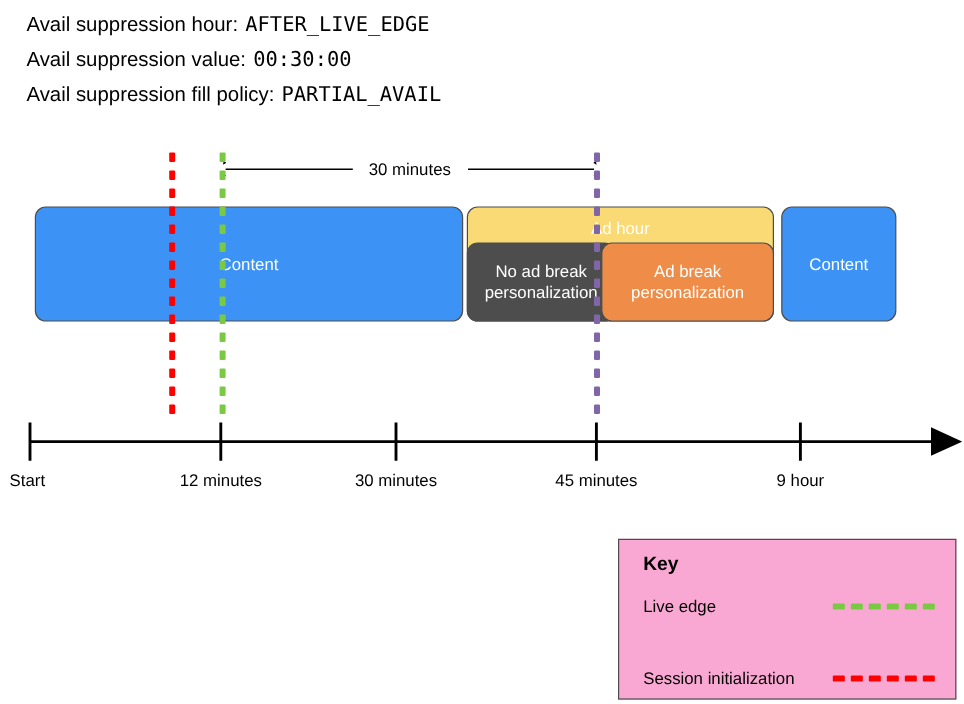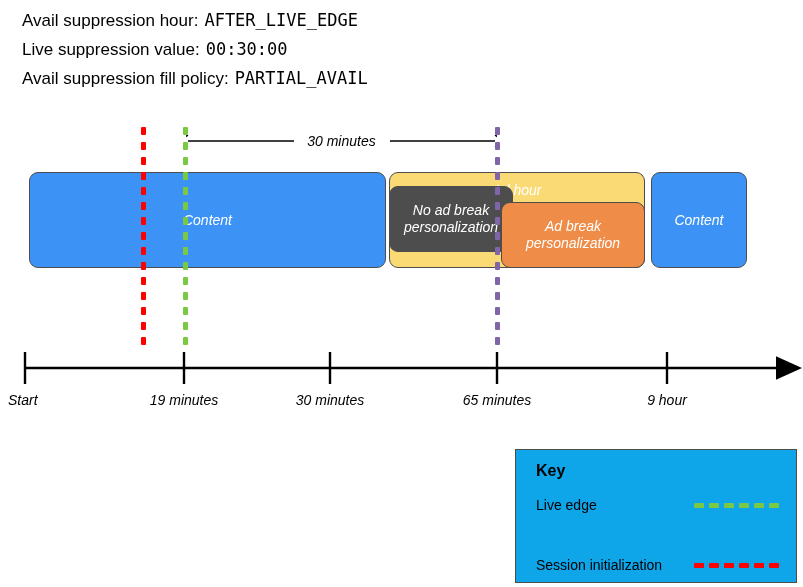--- a/index.html
+++ b/index.html
@@ -43,21 +43,20 @@
     padding-left: 6px;
   }
 
   
   .stage {
     position: absolute;
     left: 0;
     top: 0;
     width: 803px;
     height: 587px;
-    font-style: italic;
   }
 
   
   .block {
     position: absolute;
     box-sizing: border-box;
     border: 1.5px solid #4d4d4d;
     border-radius: 9px;
     display: flex;
     align-items: center;
@@ -76,21 +75,21 @@
     left: 651px; top: 172px; width: 96px; height: 96px;
     background: #3d93f5;
   }
   .block-adbreak {
     left: 389px; top: 172px; width: 256px; height: 96px;
     background: #fada74;
     align-items: flex-start;
     padding-top: 9px;
   }
   .block-noadpers {
-    left: 389px; top: 186px; width: 124px; height: 66px;
+    left: 389px; top: 202px; width: 124px; height: 66px;
     background: #4d4d4d;
   }
   .block-adpers {
     left: 501px; top: 202px; width: 144px; height: 66px;
     background: #ef8c48;
   }
 
   
   .vline {
     position: absolute;
@@ -152,21 +151,21 @@
 
   
   .legend {
     position: absolute;
     left: 515px;
     top: 449px;
     width: 282px;
     height: 134px;
     box-sizing: border-box;
     border: 1.5px solid #4d4d4d;
-    background: #0ea5e9;
+    background: #f9a8d4;
   }
   .legend-title {
     position: absolute;
     left: 20px;
     top: 12px;
     font-size: 16px;
     font-weight: bold;
     font-family: "Liberation Sans", sans-serif;
   }
   .legend-row {
@@ -200,21 +199,21 @@
   }
 </style>
 </head>
 <body>
 
 <div class="params">
   <div class="param-row">
     <span class="param-label">Avail suppression hour:</span><span class="param-value">AFTER_LIVE_EDGE</span>
   </div>
   <div class="param-row">
-    <span class="param-label">Live suppression value:</span><span class="param-value">00:30:00</span>
+    <span class="param-label">Avail suppression value:</span><span class="param-value">00:30:00</span>
   </div>
   <div class="param-row">
     <span class="param-label">Avail suppression fill policy:</span><span class="param-value">PARTIAL_AVAIL</span>
   </div>
 </div>
 
 <div class="stage">
 
   <svg class="measure" width="311" height="24">
     <defs>
@@ -313,23 +312,23 @@
     <g id="axis-ticks" stroke="#000" stroke-width="2.4">
         <line x1="25" y1="12" x2="25" y2="44"></line>
         <line x1="184" y1="12" x2="184" y2="44"></line>
         <line x1="330" y1="12" x2="330" y2="44"></line>
         <line x1="497" y1="12" x2="497" y2="44"></line>
         <line x1="667" y1="12" x2="667" y2="44"></line>
       </g>
   </svg>
   <div class="axis" id="axis-labels" style="pointer-events:none;text-align:right;">
       <div class="axis-label" style="left: 8px;">Start</div>
-      <div class="axis-label" style="left: 184px; transform: translateX(-50%);">19 minutes</div>
+      <div class="axis-label" style="left: 184px; transform: translateX(-50%);">12 minutes</div>
       <div class="axis-label" style="left: 330px; transform: translateX(-50%);">30 minutes</div>
-      <div class="axis-label" style="left: 497px; transform: translateX(-50%);">65 minutes</div>
+      <div class="axis-label" style="left: 497px; transform: translateX(-50%);">45 minutes</div>
       <div class="axis-label" style="left: 667px; transform: translateX(-50%);">9 hour</div>
     </div>
 
 </div>
 
 <div class="legend">
   <div class="legend-title">Key</div>
 
   <div class="legend-row legend-row-0">
     <span class="legend-text">Live edge</span>

